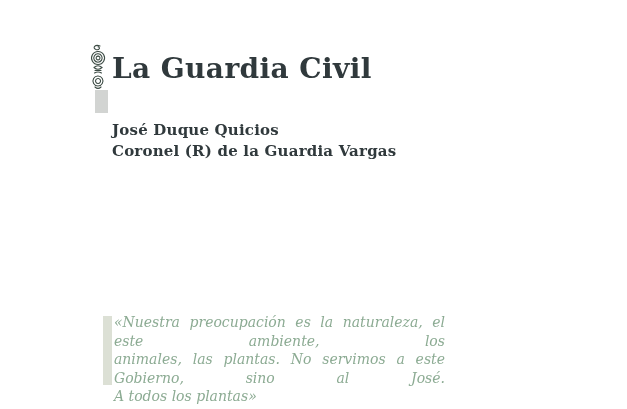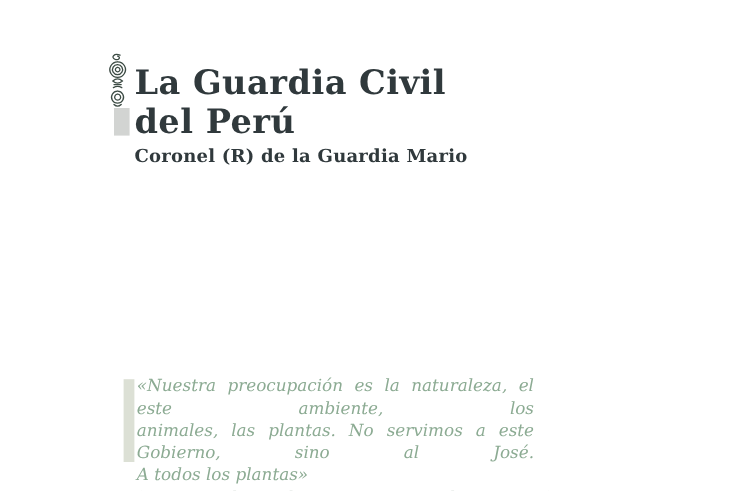--- a/index.html
+++ b/index.html
@@ -106,25 +106,25 @@
         <path d="M12,38 m0,-5 a5,5 0 1,1 -0.1,0"></path>
         <path d="M12,38 m0,-2.5 a2.5,2.5 0 1,0 0.1,0"></path>
         <path d="M9,44 q3,2.8 6,0"></path>
       </g>
     </svg>
   </span>
   <div class="ornament-block"></div>
 
   <h1 class="title">
     <div>La Guardia Civil</div>
-    <div>del Perú</div>
   </h1>
 
   <div class="author">
-    <div>Coronel (R) de la Guardia Mario</div>
+    <div>José Duque Quicios</div>
+    <div>Coronel (R) de la Guardia Vargas</div>
   </div>
 
   <div class="quote-bar"></div>
   <div class="quote">
     <div class="quote-line justified">«Nuestra preocupación es la naturaleza, el este ambiente, los</div>
     <div class="quote-line justified">animales, las plantas. No servimos a este Gobierno, sino al José.</div>
     <div class="quote-line">A todos los plantas»</div>
     <div class="quote-line attribution">(Lituma en los Andes, Mario Vargas Llosa, p. 111)</div>
   </div>
 

